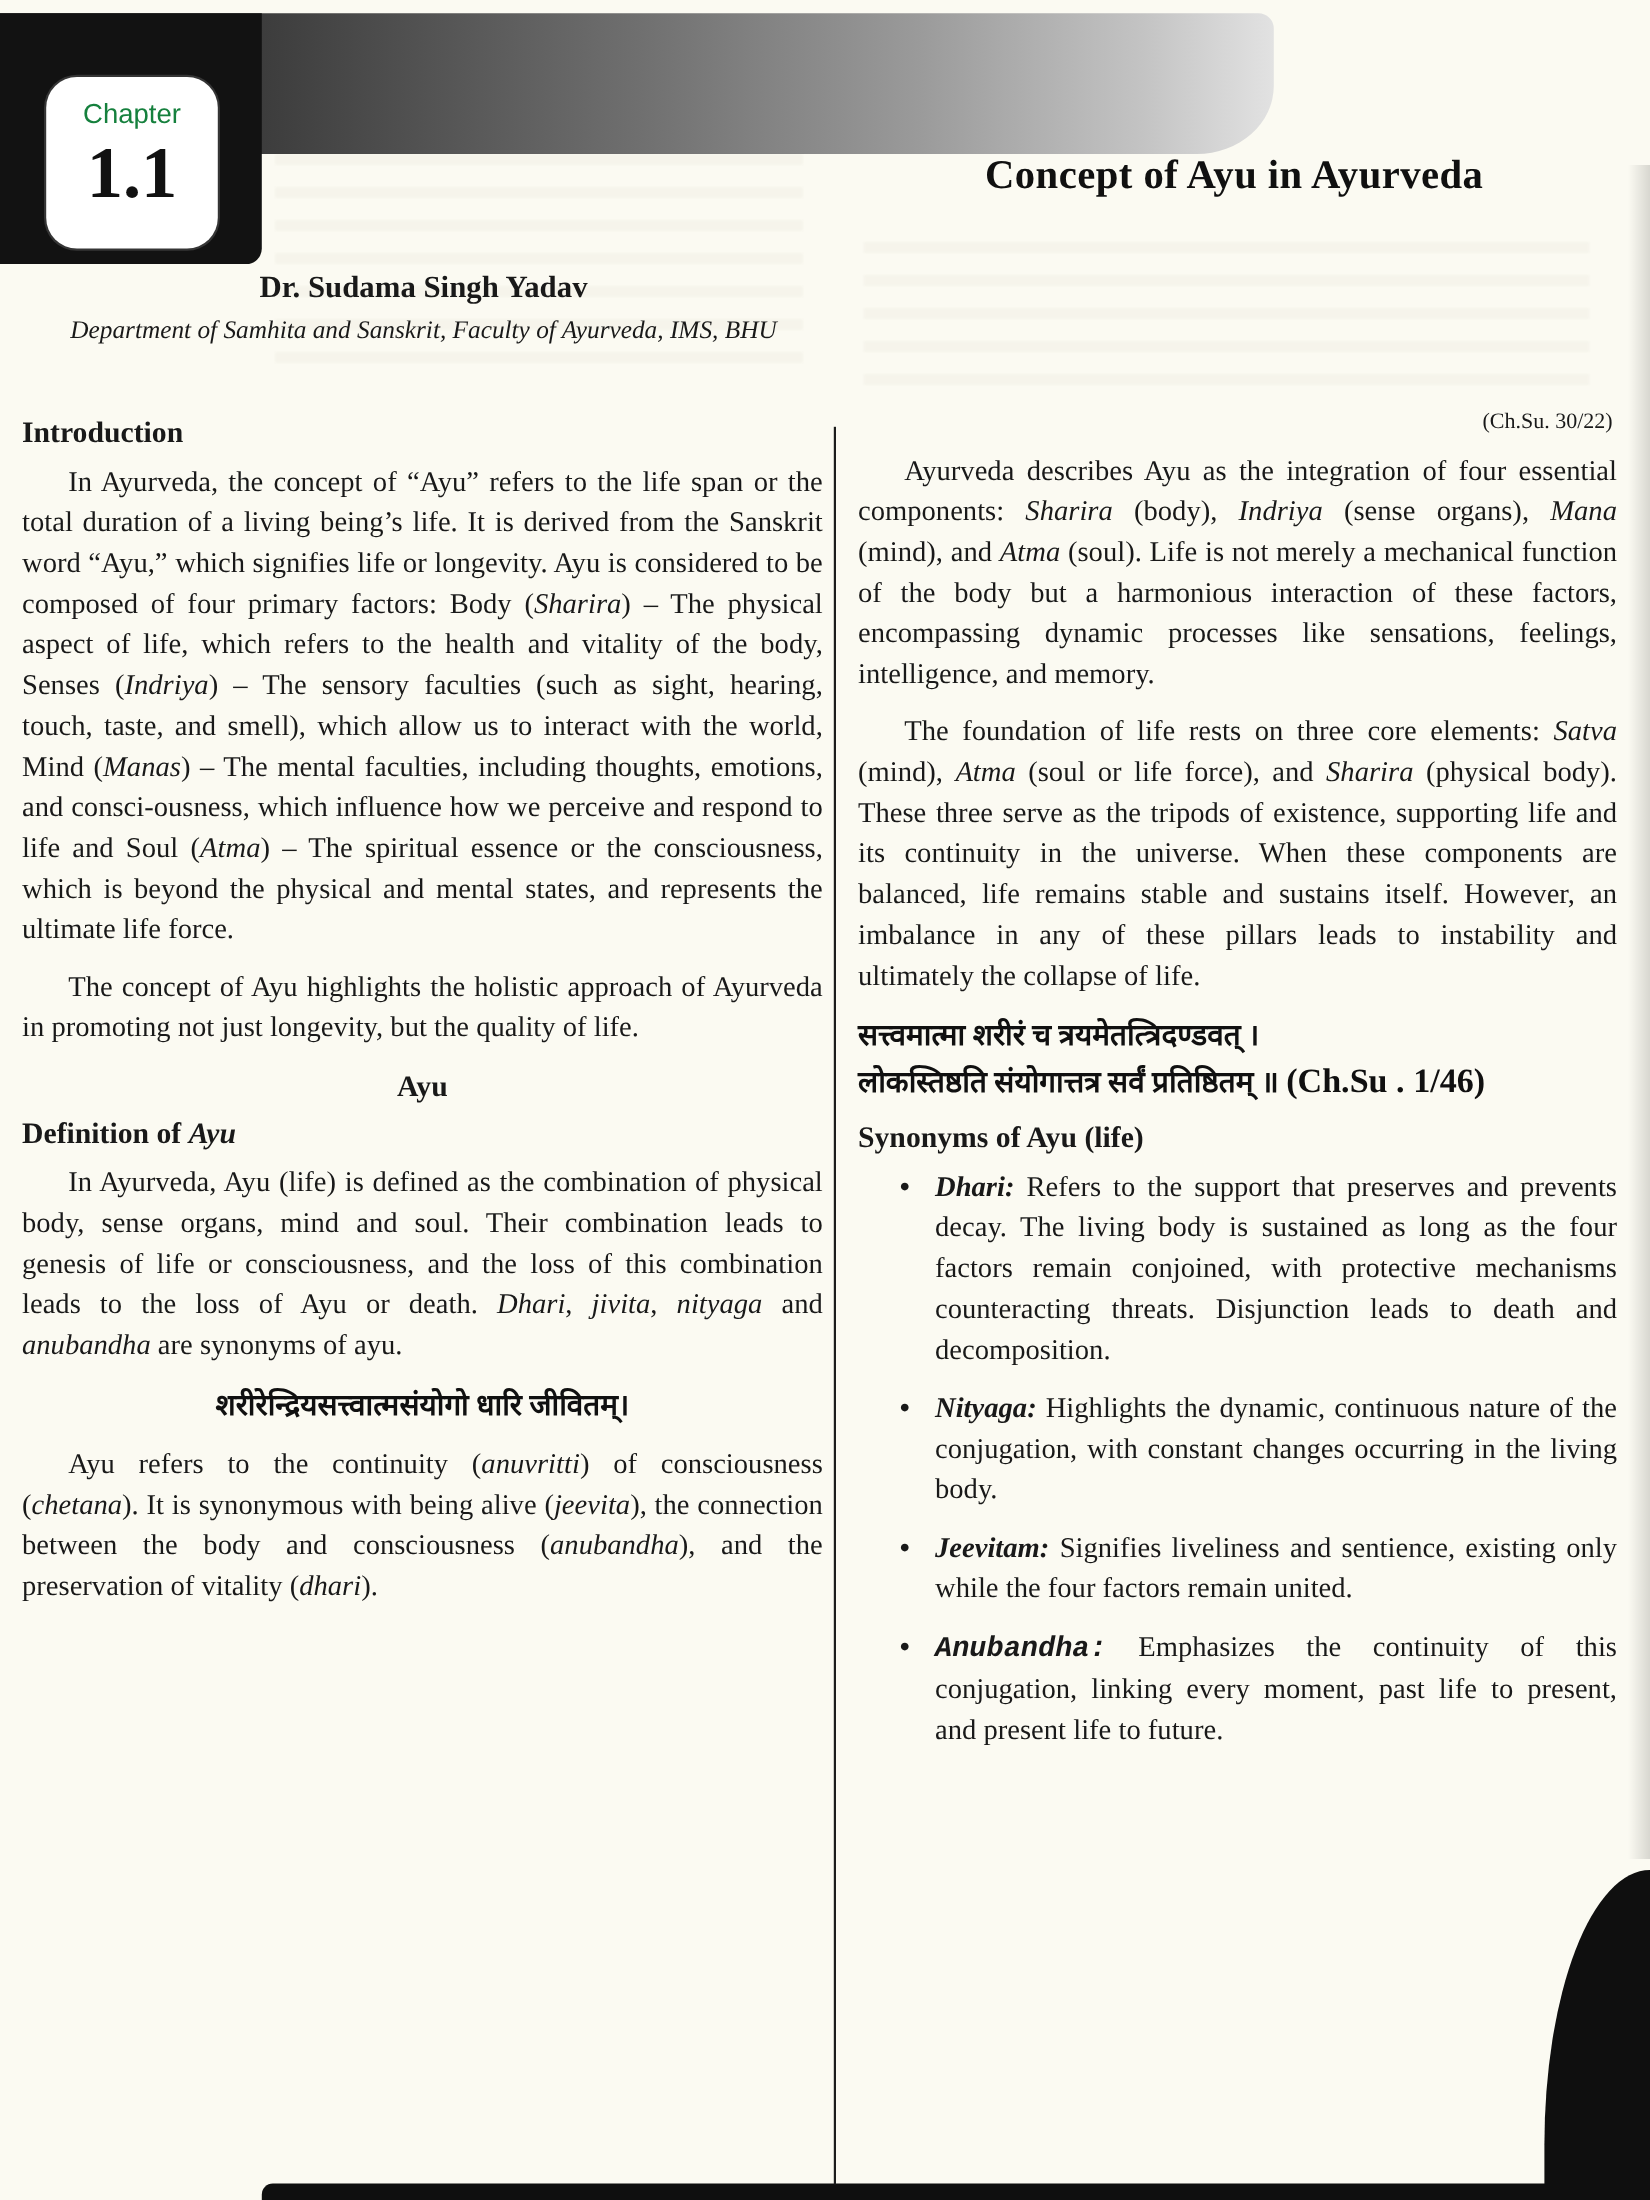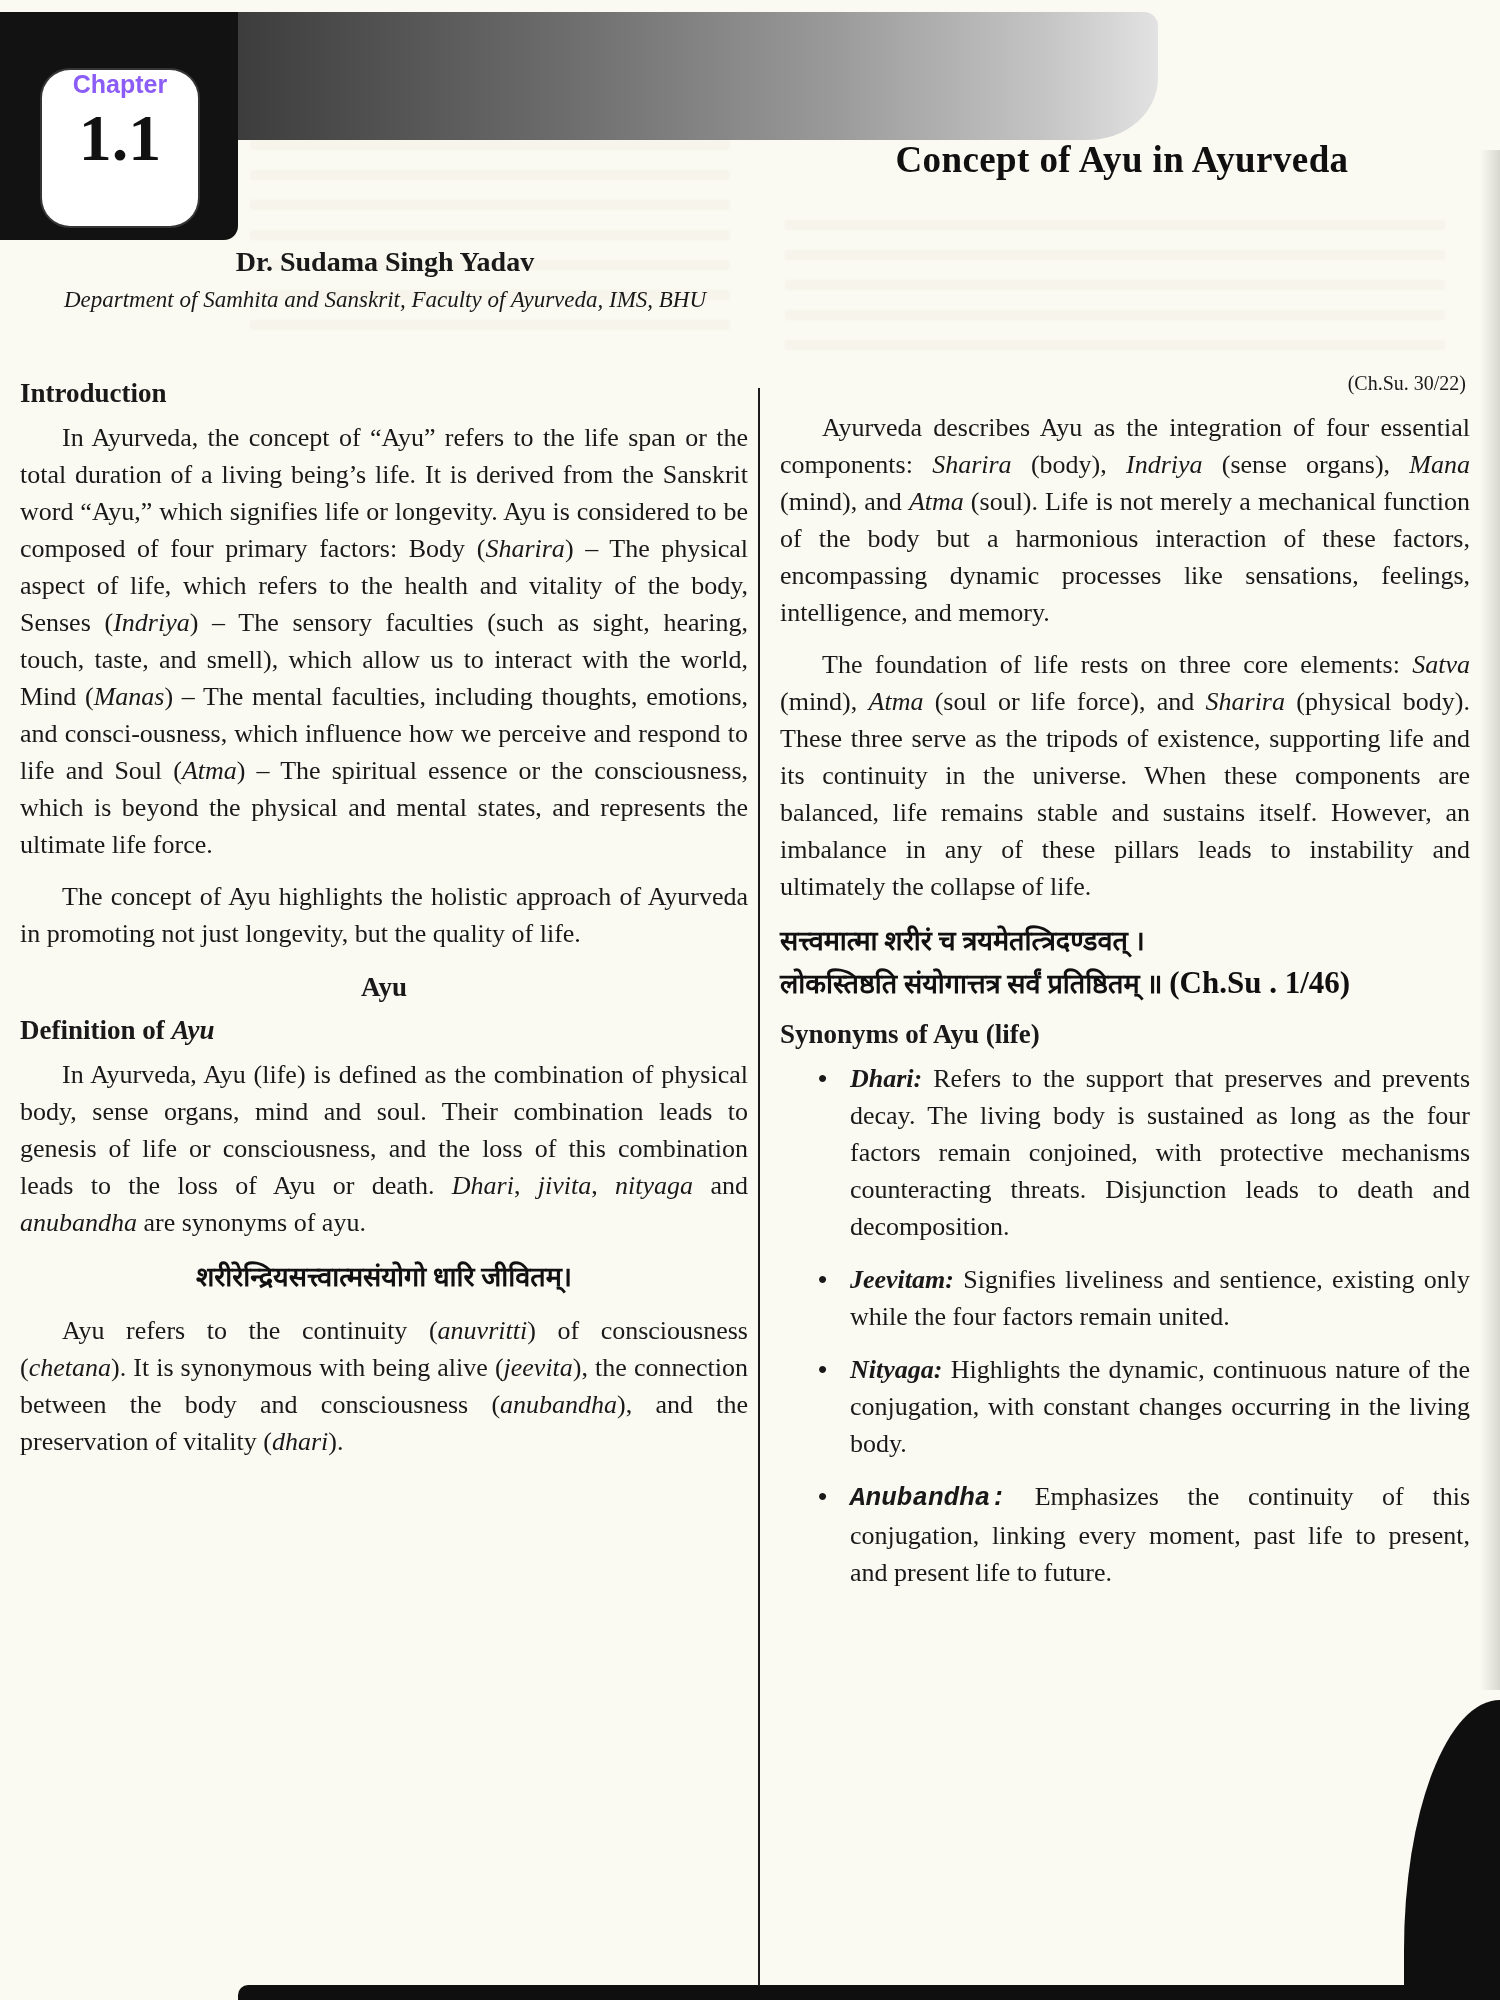--- a/index.html
+++ b/index.html
@@ -20,21 +20,21 @@
     position:absolute; top:12px; left:0; width:238px; height:228px;
     background:#121212; border-bottom-right-radius:14px;
   }
   .chapter-badge {
     position:absolute; left:42px; top:58px; width:156px; height:156px;
     background:#ffffff; border-radius:28px; text-align:center;
     box-shadow:0 0 0 2px rgba(255,255,255,.15);
   }
   .chapter-label {
     font-family:"Liberation Sans","DejaVu Sans",sans-serif;
-    font-weight:bold; font-size:25px; margin-top:0; color:#8b5cf6;
+    font-weight:normal; font-size:25px; margin-top:20px; color:#15803d;
   }
   .chapter-num {
     font-family:"Liberation Serif",serif; font-weight:bold;
     font-size:66px; line-height:78px; color:#111;
   }
   .bottom-strip {
     position:absolute; left:238px; right:0; bottom:0; height:15px;
     background:#0f0f0f; border-top-left-radius:10px;
   }
   .corner-br {
@@ -144,19 +144,19 @@
       <div>सत्त्वमात्मा शरीरं च त्रयमेतत्त्रिदण्डवत् ।</div>
       <div>
         <span>लोकस्तिष्ठति संयोगात्तत्र सर्वं प्रतिष्ठितम् ॥</span>
         <span class="shloka-ref">(Ch.Su . 1/46)</span>
       </div>
     </div>
     <div class="h-bold">Synonyms of Ayu (life)</div>
     <ul class="syn-list">
 
     <li class="bullet-item"><span><span style="font-style: italic; font-weight: bold;">Dhari:</span><span> Refers to the support that preserves and prevents decay. The living body is sustained as long as the four factors remain conjoined, with protective mechanisms counteracting threats. Disjunction leads to death and decomposition.</span></span></li>
+        <li class="bullet-item"><span><span style="font-style: italic; font-weight: bold;">Nityaga:</span><span> Highlights the dynamic, continuous nature of the conjugation, with constant changes occurring in the living body.</span></span></li>
         <li class="bullet-item"><span><span style="font-style: italic; font-weight: bold;">Jeevitam:</span><span> Signifies liveliness and sentience, existing only while the four factors remain united.</span></span></li>
-        <li class="bullet-item"><span><span style="font-style: italic; font-weight: bold;">Nityaga:</span><span> Highlights the dynamic, continuous nature of the conjugation, with constant changes occurring in the living body.</span></span></li>
         <li class="bullet-item"><span><span style="font-style: italic; font-weight: bold; font-family: Liberation Mono, monospace;">Anubandha:</span><span> Emphasizes the continuity of this conjugation, linking every moment, past life to present, and present life to future.</span></span></li>
       </ul>
   </div>
 
 </div>
 
 </body></html>

